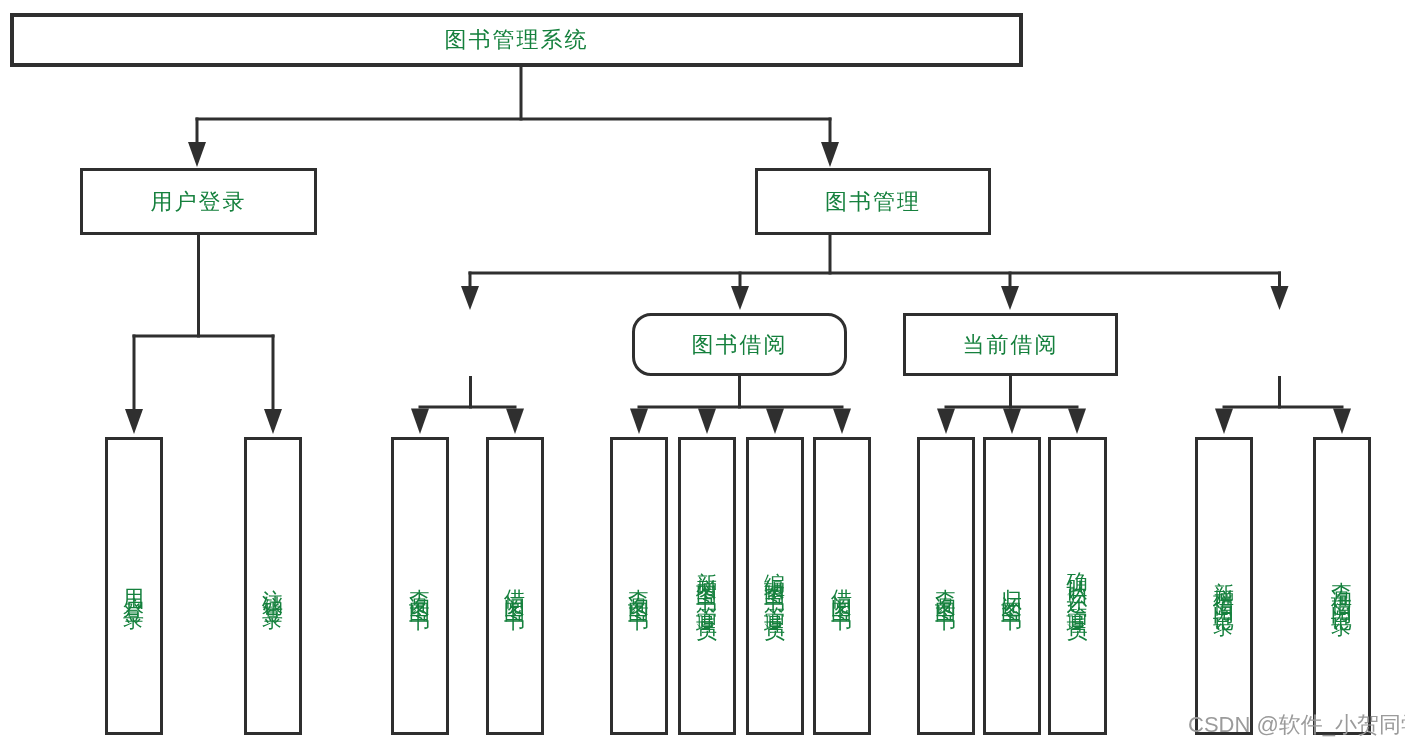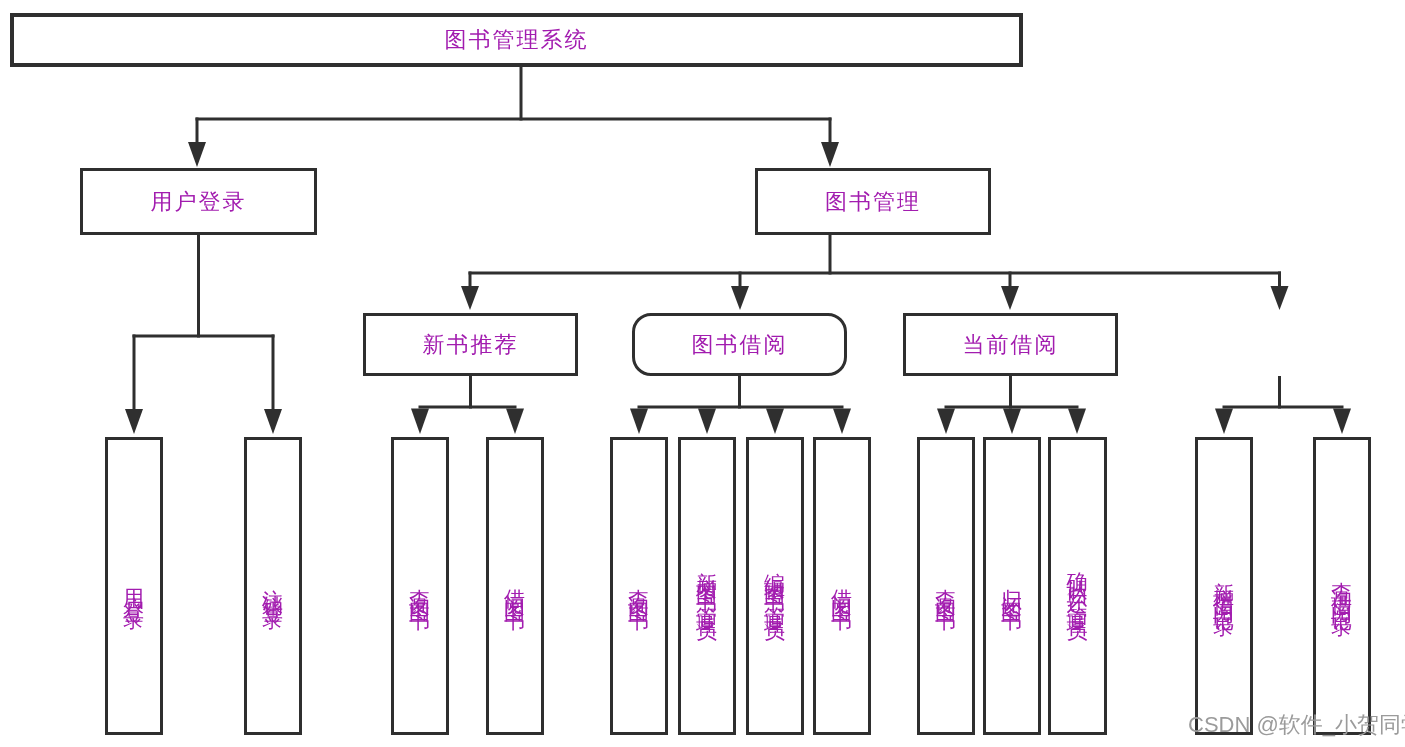--- a/index.html
+++ b/index.html
@@ -19,21 +19,21 @@
   .connectors line { stroke: #2f2f2f; stroke-width: 3; }
   .connectors polygon { fill: #2f2f2f; }
   .node {
     position: absolute;
     box-sizing: border-box;
     background: #ffffff;
     border: 3px solid #2f2f2f;
     display: flex;
     align-items: center;
     justify-content: center;
-    color: #a21caf;
+    color: #15803d;
     font-size: 22px;
   }
   .node.root { border-width: 4px; }
   .node .htext { letter-spacing: 2px; white-space: nowrap; }
   .node .vtext {
     writing-mode: vertical-rl;
     text-orientation: mixed;
     font-size: 21px;
     letter-spacing: 7px;
     line-height: 1;
@@ -125,23 +125,20 @@
     <span class="htext">图书管理系统</span>
   </div>
 
   <div class="node l2" style="left:80px; width:237px;">
     <span class="htext">用户登录</span>
   </div>
   <div class="node l2" style="left:711px; width:236px;margin-left:44px;">
     <span class="htext">图书管理</span>
   </div>
 
-  <div class="node l3" style="left:363px;">
-    <span class="htext">新书推荐</span>
-  </div>
   <div class="node l3" style="left:632px;border-radius:19px;">
     <span class="htext">图书借阅</span>
   </div>
   <div class="node l3" style="left:903px;">
     <span class="htext">当前借阅</span>
   </div>
 
   <div class="node leaf" style="left:105px;">
     <span class="vtext">用户登录</span>
   </div>

